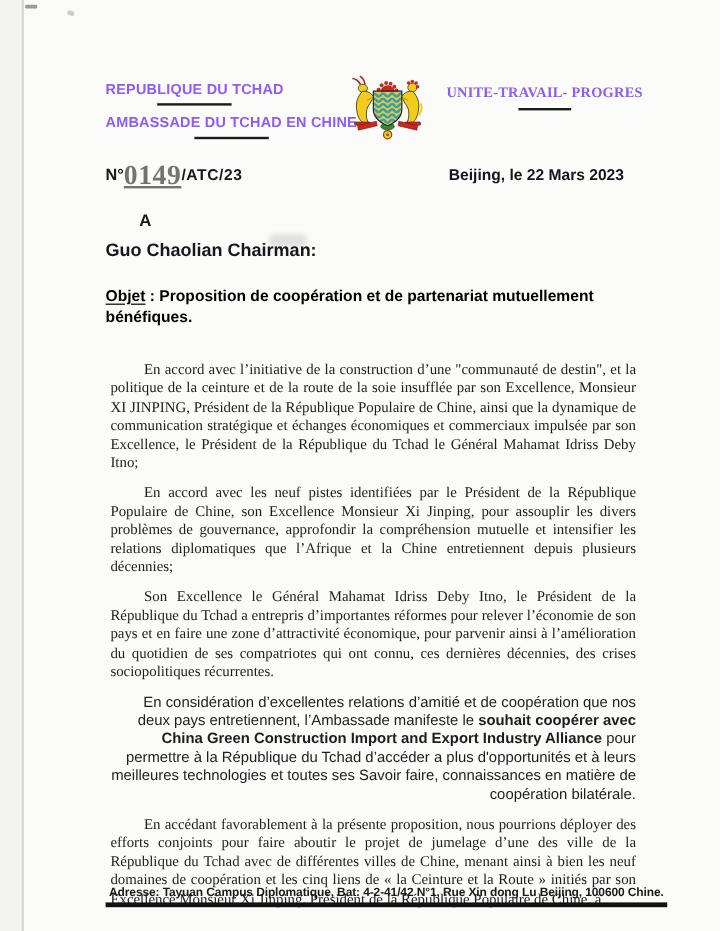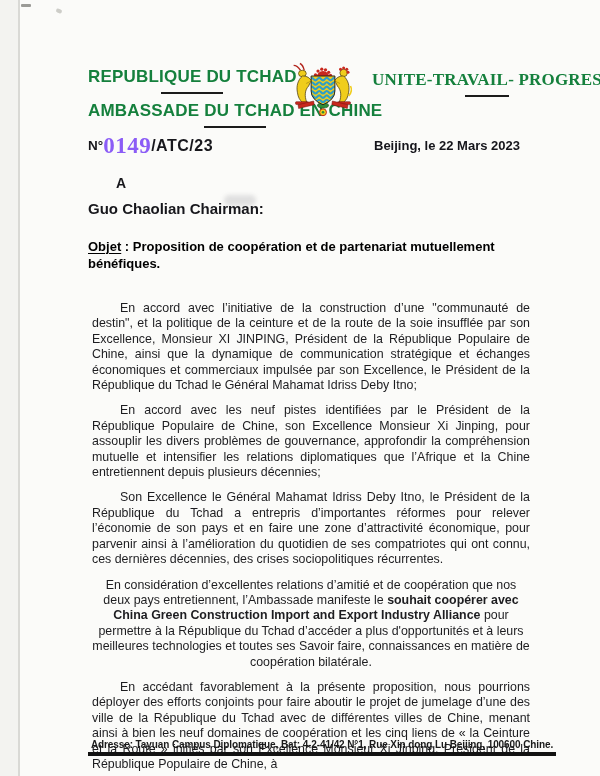--- a/index.html
+++ b/index.html
@@ -12,42 +12,42 @@
   }
   .page{position:absolute;inset:0;background:#fbfbf9;}
   .left-strip{position:absolute;left:0;top:0;width:18px;height:776px;background:#f3f3f0;}
   .left-seam{position:absolute;left:18px;top:0;width:2px;height:776px;background:#d9d9d5;}
   .mark1{position:absolute;left:21px;top:4px;width:10px;height:3px;background:#8a8a86;border-radius:1px;opacity:.85;}
   .mark2{position:absolute;left:56px;top:9px;width:6px;height:4px;background:#b9b9b4;border-radius:2px;transform:rotate(20deg);opacity:.7;}
   .smudge{position:absolute;left:224px;top:195px;width:32px;height:11px;background:#9a9aa0;opacity:.28;border-radius:5px;filter:blur(2px);}
 
   .hdr-left{position:absolute;left:88px;top:67px;}
   .hdr-block{width:fit-content;margin-bottom:7px;}
-  .hdr-line{font-weight:700;font-size:17px;letter-spacing:.2px;color:#15803d;white-space:nowrap;}
+  .hdr-line{font-weight:700;font-size:12px;letter-spacing:.2px;color:#8b5cf6;white-space:nowrap;}
   .rule{width:62px;height:2px;background:#1b1b1b;margin:5px auto 0;}
   .hdr-right{position:absolute;left:372px;top:70px;font-family:Liberation Serif, serif;}
 
   .emblem{position:absolute;left:285px;top:61px;width:76px;height:60px;}
 
   .refline{position:absolute;left:88px;top:134px;display:flex;align-items:center;}
   .ref-prefix{font-weight:700;font-size:13.5px;color:#17171c;}
   .ref-number{font-family:"Liberation Serif","DejaVu Serif",serif;font-weight:700;font-size:23px;letter-spacing:.5px;line-height:1;}
-  .ref-suffix{font-weight:700;font-size:16px;color:#17171c;letter-spacing:.5px;}
+  .ref-suffix{font-weight:700;font-size:13px;color:#17171c;letter-spacing:.5px;}
   .dateline{position:absolute;left:374px;top:138px;font-weight:700;font-size:13px;color:#15151b;white-space:nowrap;}
 
   .salutation{position:absolute;left:116px;top:175px;font-weight:700;font-size:14px;color:#17171c;}
   .recipient{position:absolute;left:88px;top:201px;font-weight:700;font-size:15px;line-height:15.5px;color:#17171c;}
   .subject{position:absolute;left:88px;top:239px;width:482px;font-weight:700;font-size:13px;line-height:16.5px;color:#000000;}
   .subject .u{text-decoration:underline;text-underline-offset:2px;}
 
   .bodytext{position:absolute;left:92px;top:301px;width:438px;font-size:12.4px;line-height:15.4px;color:#1d1d20;}
   .para{margin:0 0 10px 0;}
   .para.justify{text-align:justify;}
-  .para.ragged{text-align:center;}
-  .para.indent{text-indent:28px;}
+  .para.ragged{text-align:right;}
+  .para.indent{text-indent:28px;font-family:Liberation Serif, serif;}
   .para .b{font-weight:700;}
 
   .footer-bar{position:absolute;left:88px;top:752px;width:468px;height:4px;background:#121212;}
   .footer-address{position:absolute;left:88px;top:739px;width:468px;text-align:center;font-weight:700;font-size:10px;letter-spacing:-.1px;color:#1a1a1a;white-space:nowrap;}
 </style>
 </head>
 <body>
 
 <div class="page">
   <div class="left-strip"></div>
@@ -131,21 +131,21 @@
 
   <div class="hdr-right">
     <div class="hdr-block">
       <div class="hdr-line">UNITE-TRAVAIL- PROGRES</div>
       <div class="rule" style="width:44px"></div>
     </div>
   </div>
 
   <div class="refline">
     <span class="ref-prefix">N°</span>
-      <span class="ref-number" style="color: #8b5cf6;">0149</span>
+      <span class="ref-number" style="color: #737373; text-decoration: underline;">0149</span>
       <span class="ref-suffix">/ATC/23</span>
   </div>
 
   <div class="dateline">Beijing, le 22 Mars 2023</div>
 
   <div class="salutation">A</div>
   <div class="recipient">
     <div>Guo Chaolian Chairman:</div>
   </div>
 

